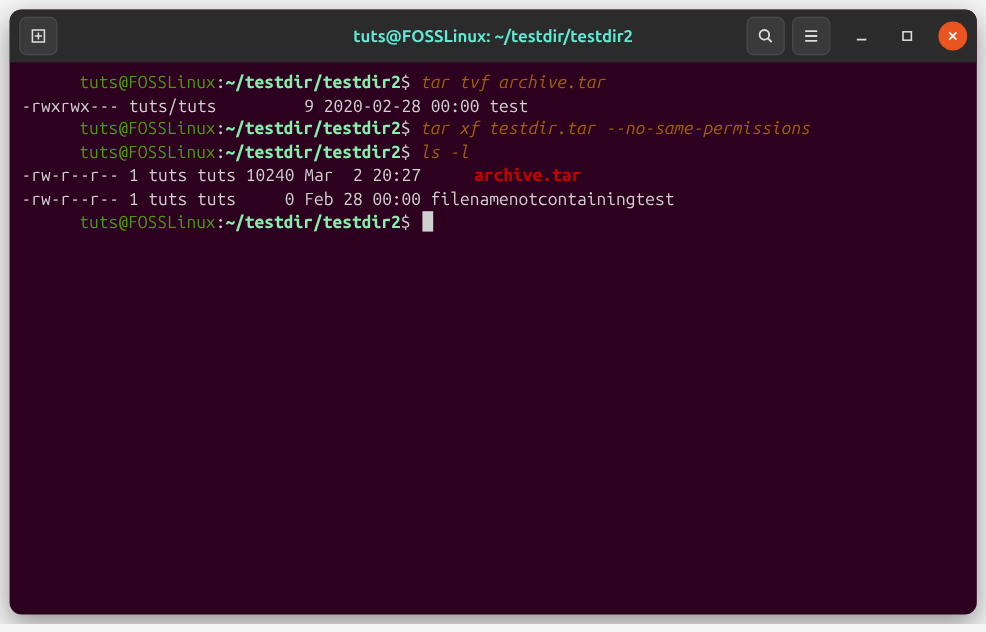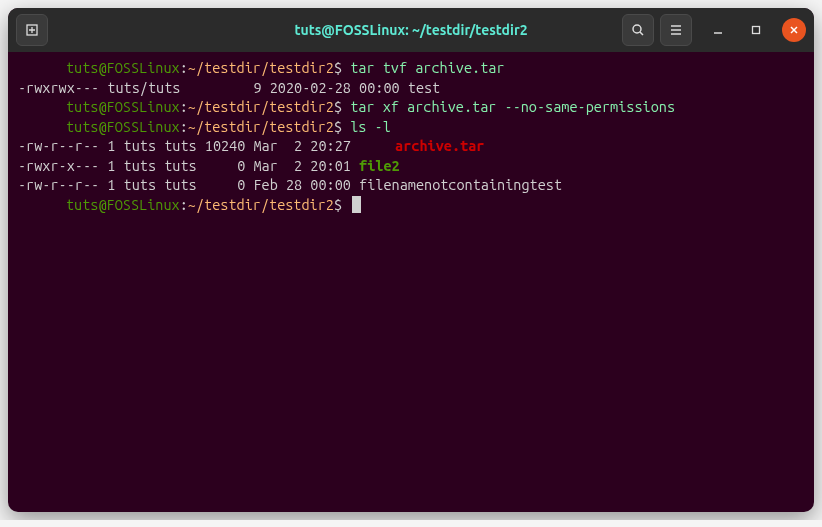--- a/index.html
+++ b/index.html
@@ -71,23 +71,23 @@
     .terminal-body {
       padding: 6px 10px 10px 10px;
       font-size: 14.5px;
       line-height: 1.35;
       color: #d0d0d0;
       font-family: 'Ubuntu Mono', 'DejaVu Sans Mono', monospace;
       min-height: 460px;
     }
     .line { white-space: pre; }
     .user { color: #4e9a06; font-weight: normal; margin-left: 48px; }
-    .path { color: #fdba74; font-weight: normal; }
+    .path { color: #86efac; font-weight: bold; }
     .dollar { color: #d0d0d0; }
-    .cmd { color: #86efac; }
+    .cmd { color: #a16207; font-style: italic; }
     .red { color: #cc0000; font-weight: bold; margin-left: 36px; }
     .green { color: #4e9a06; font-weight: bold; }
     .cursor {
       display: inline-block;
       width: 9px;
       height: 17px;
       background: #d0d0d0;
       vertical-align: text-bottom;
       margin-left: 2px;
     }
@@ -134,20 +134,19 @@
             <line x1="2" y1="2" x2="8" y2="8" stroke="currentColor" stroke-width="1.5"></line>
             <line x1="8" y1="2" x2="2" y2="8" stroke="currentColor" stroke-width="1.5"></line>
           </svg>
       </div>
     </div>
   </div>
 
   <div class="terminal-body">
     <div class="line"><span class="user">tuts@FOSSLinux</span><span class="dollar">:</span><span class="path">~/testdir/testdir2</span><span class="dollar">$</span> <span class="cmd">tar tvf archive.tar</span></div>
     <div class="line">-rwxrwx--- tuts/tuts         9 2020-02-28 00:00 test</div>
-    <div class="line"><span class="user">tuts@FOSSLinux</span><span class="dollar">:</span><span class="path">~/testdir/testdir2</span><span class="dollar">$</span> <span class="cmd">tar xf archive.tar --no-same-permissions</span></div>
+    <div class="line"><span class="user">tuts@FOSSLinux</span><span class="dollar">:</span><span class="path">~/testdir/testdir2</span><span class="dollar">$</span> <span class="cmd">tar xf testdir.tar --no-same-permissions</span></div>
     <div class="line"><span class="user">tuts@FOSSLinux</span><span class="dollar">:</span><span class="path">~/testdir/testdir2</span><span class="dollar">$</span> <span class="cmd">ls -l</span></div>
     <div class="line"><span>-rw-r--r-- 1 tuts tuts 10240 Mar  2 20:27 </span><span class="red">archive.tar</span></div>
-    <div class="line"><span>-rwxr-x--- 1 tuts tuts     0 Mar  2 20:01 </span><span class="green">file2</span></div>
     <div class="line"><span>-rw-r--r-- 1 tuts tuts     0 Feb 28 00:00 </span><span>filenamenotcontainingtest</span></div>
     <div class="line"><span class="user">tuts@FOSSLinux</span><span class="dollar">:</span><span class="path">~/testdir/testdir2</span><span class="dollar">$</span> <span class="cursor"></span></div>
   </div>
 </div>
 
 </body></html>

